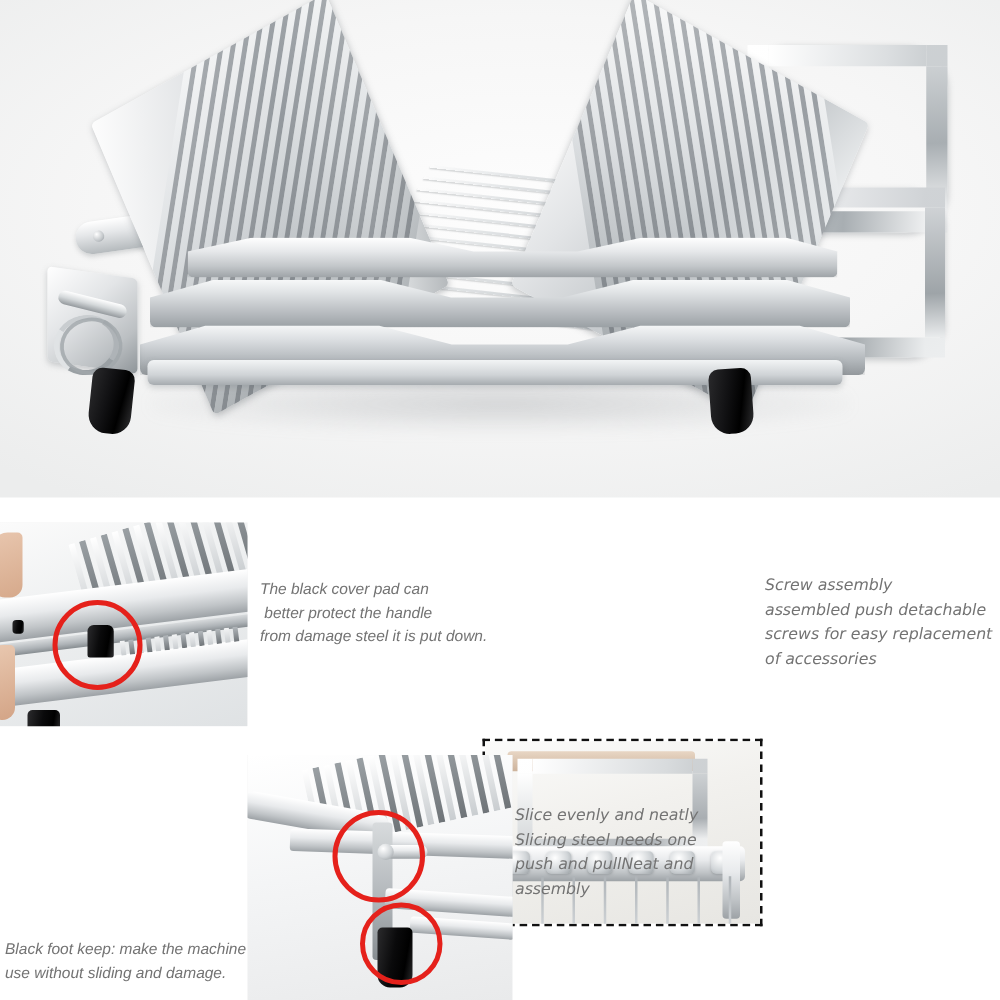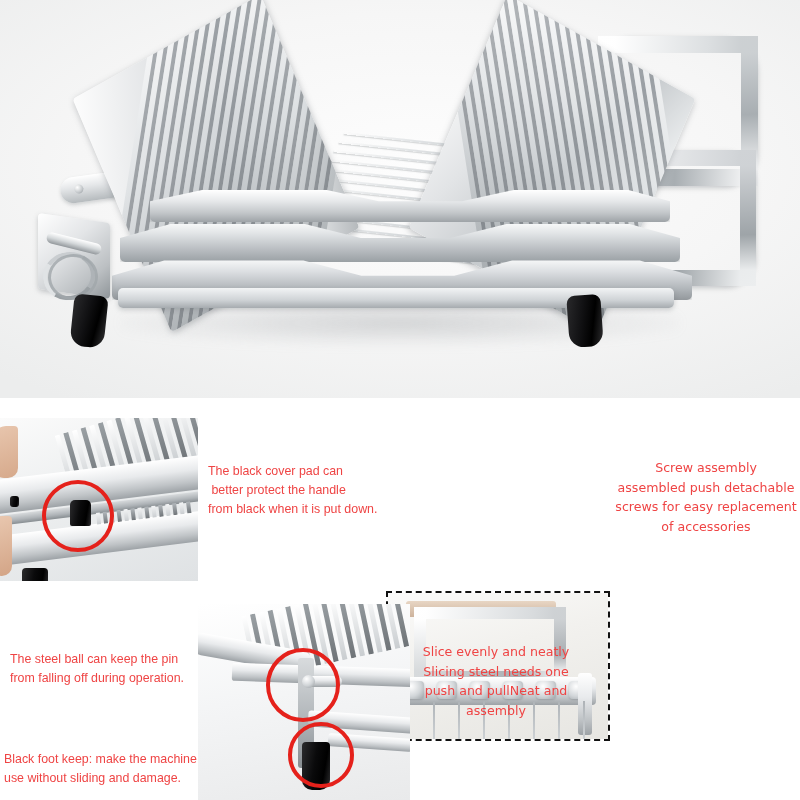--- a/index.html
+++ b/index.html
@@ -186,27 +186,28 @@
   .photo.dashed { border:2px dashed #111; background:#fff; }
   .photo .inner { position:absolute; inset:0; }
 
   
   .redring {
     position:absolute; border:4px solid #e5211b; border-radius:50%;
     box-sizing:border-box;
   }
 
   .caption {
-    position:absolute; color:#ef4444;
+    position:absolute; color:#737373;
     line-height:1.55;
+    font-style:italic;
   }
   .cap-sans { font-family:"Liberation Sans", sans-serif; font-size:12.4px; }
   .cap-dejavu { font-family:"DejaVu Sans", sans-serif; font-size:12.6px; }
   .cap-line { display:block; white-space:pre; }
-  .ta-c { text-align:center; }
+  .ta-c { text-align:left; }
   .ta-l { text-align:left; }
 
   
   .bar {
     position:absolute;
     background:linear-gradient(180deg,#ffffff,#e8eaec 40%,#c0c4c7 75%,#9da2a6);
     border-radius:3px;
   }
   .bar-dark {
     position:absolute;
@@ -408,21 +409,21 @@
       <div class="blk" style="left:10px; top:78px; width:9px; height:11px; border-radius:3px;"></div>
       <div class="blk" style="left:22px; top:150px; width:26px; height:22px; border-radius:4px;"></div>
       <div style="position:absolute; left:-6px; top:8px; width:24px; height:52px; background:linear-gradient(160deg,#e8c6ae,#d6a98b); border-radius:12px 4px 10px 10px;"></div>
       <div style="position:absolute; left:-8px; top:98px; width:20px; height:60px; background:linear-gradient(160deg,#e9c8b0,#d3a486); border-radius:10px 4px 10px 10px;"></div>
       <div class="redring" style="left:42px; top:62px; width:72px; height:72px;"></div>
     </div>
 
     <div class="caption cap-sans ta-l" style="left:208px; top:62px; width:190px;">
       <span class="cap-line">The black cover pad can</span>
       <span class="cap-line"> better protect the handle</span>
-      <span class="cap-line">from black when it is put down.</span>
+      <span class="cap-line">from damage steel it is put down.</span>
     </div>
 
     <div class="cell photo dashed" style="left:386px; top:28px; width:224px; height:150px;">
       <div class="inner" style="background:linear-gradient(165deg,#fbfbfa,#f2f1ee 40%,#e7e6e2);"></div>
       <div style="position:absolute; left:18px; top:8px; width:150px; height:16px; background:linear-gradient(180deg,#e8d6c4,#cdb39c); border-radius:3px;"></div>
 
       <div style="position:absolute; left:26px; top:14px; width:152px; height:76px; border:12px solid; border-image:linear-gradient(150deg,#ffffff,#d8dbdd 45%,#a9aeb2 85%,#f0f1f2) 1; border-radius:8px;"></div>
 
       <div class="bar" style="left:8px; top:84px; width:200px; height:28px; border-radius:4px;"></div>
       <div id="screwrow" style="position:absolute; left:8px; top:86px; width:200px; height:24px;">
@@ -452,24 +453,20 @@
     <div class="caption cap-dejavu ta-c" style="left:612px; top:58px; width:188px;">
       <span class="cap-line">Screw assembly</span>
       <span class="cap-line">assembled push detachable</span>
       <span class="cap-line">screws for easy replacement</span>
       <span class="cap-line">of accessories</span>
     </div>
   </div>
 
   <div class="detail-row row2">
 
-    <div class="caption cap-sans ta-l" style="left:10px; top:52px; width:200px;">
-      <span class="cap-line">The steel ball can keep the pin</span>
-      <span class="cap-line">from falling off during operation.</span>
-    </div>
 
     <div class="caption cap-sans ta-l" style="left:4px; top:152px; width:205px;">
       <span class="cap-line">Black foot keep: make the machine</span>
       <span class="cap-line">use without sliding and damage.</span>
     </div>
 
     <div class="cell photo" style="left:198px; top:6px; width:212px; height:196px;">
       <div class="inner" style="background:linear-gradient(170deg,#ffffff,#f4f5f6 45%,#e9eaeb);"></div>
       <div class="stripe-pack" id="sp3" style="left:48px; top:-6px; width:170px; height:64px; transform:rotate(-12deg);">
           <div class="stripe" style="left: 0px; width: 5px; background: linear-gradient(rgb(255, 255, 255), rgb(201, 205, 208));"></div>

